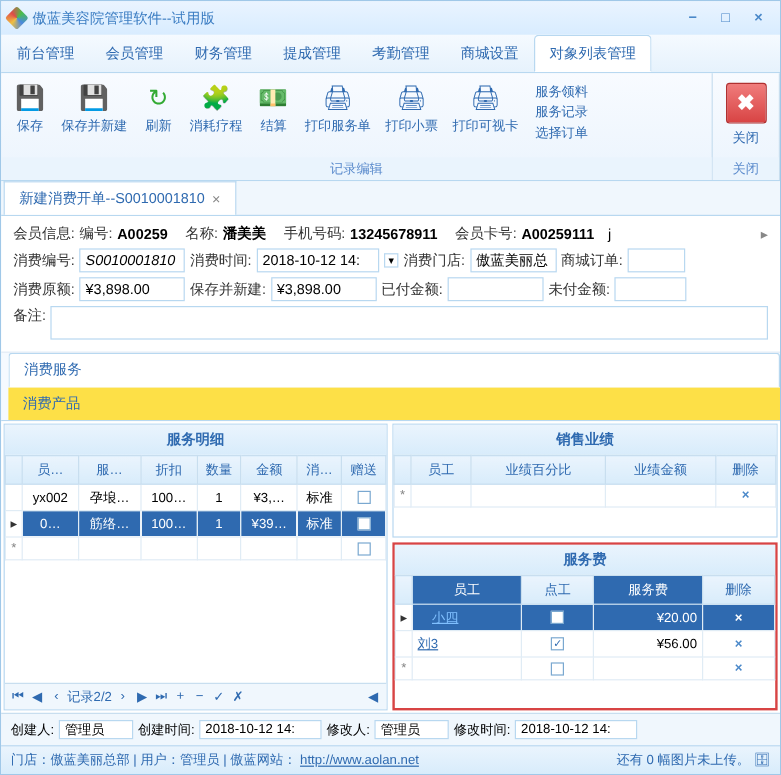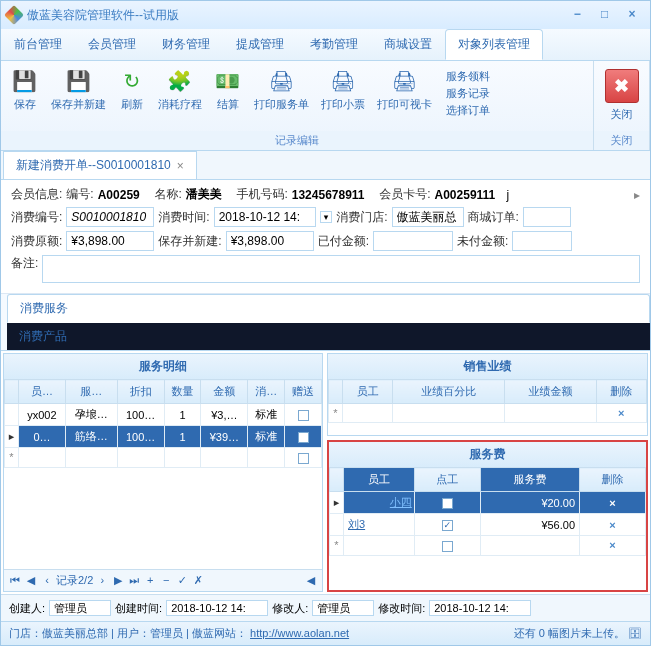--- a/index.html
+++ b/index.html
@@ -171,21 +171,21 @@
         <input style="width: 60px;" value="">
     </div>
     <div class="form-row">
       <label style="align-self:flex-start">备注:</label>
       <textarea style=""></textarea>
     </div>
   </div>
 
   <div class="inner-tabs">
     <div class="active">消费服务</div>
-    <div style="background:#0f172a">消费产品</div>
+    <div style="background:#fde047">消费产品</div>
   </div>
 
   <div class="body-grids">
     <div class="left-panel">
       <div class="panel-title">服务明细</div>
       <div class="grid-wrap">
         <table class="grid">
           <tbody>
               <tr>
             <th style="width:14px"></th>
@@ -241,21 +241,21 @@
         <span class="btn">+</span>
         <span class="btn">−</span>
         <span class="btn">✓</span>
         <span class="btn">✗</span>
         <span style="flex:1"></span>
         <span class="btn">◀</span>
       </div>
     </div>
 
     <div class="right-panel">
-      <div class="right-box" style="height:83px">
+      <div class="right-box" style="height:95px">
         <div class="panel-title">销售业绩</div>
         <table class="grid">
           <tbody>
               <tr>
                 <th style="width:14px"></th>
                 <th>员工</th>
                 <th>业绩百分比</th>
                 <th>业绩金额</th>
                 <th>删除</th>
               </tr>
@@ -275,21 +275,21 @@
           <tbody>
               <tr>
                 <th style="width:14px"></th>
                 <th style="background:#2f6ab0;color:#fff">员工</th>
                 <th>点工</th>
                 <th style="background:#2f6ab0;color:#fff">服务费</th>
                 <th>删除</th>
               </tr>
           <tr class="sel">
                 <td style="background:#fff;color:#333">▸</td>
-                <td style="text-align:right;padding-left:4px;color:#80c0ff;text-decoration:underline">小四</td>
+                <td style="text-align:left;padding-left:16px;color:#80c0ff;text-decoration:underline">小四</td>
                 <td><span class="chk"></span></td>
                 <td style="text-align:right;padding-right:4px">¥20.00</td>
                 <td><span class="del-x" style="color:#fff">×</span></td>
               </tr>
           <tr>
                 <td></td>
                 <td style="text-align:left;padding-left:4px;color:#2f6ab0;text-decoration:underline">刘3</td>
                 <td><span class="chk">✓</span></td>
                 <td style="text-align:right;padding-right:4px">¥56.00</td>
                 <td><span class="del-x">×</span></td>

